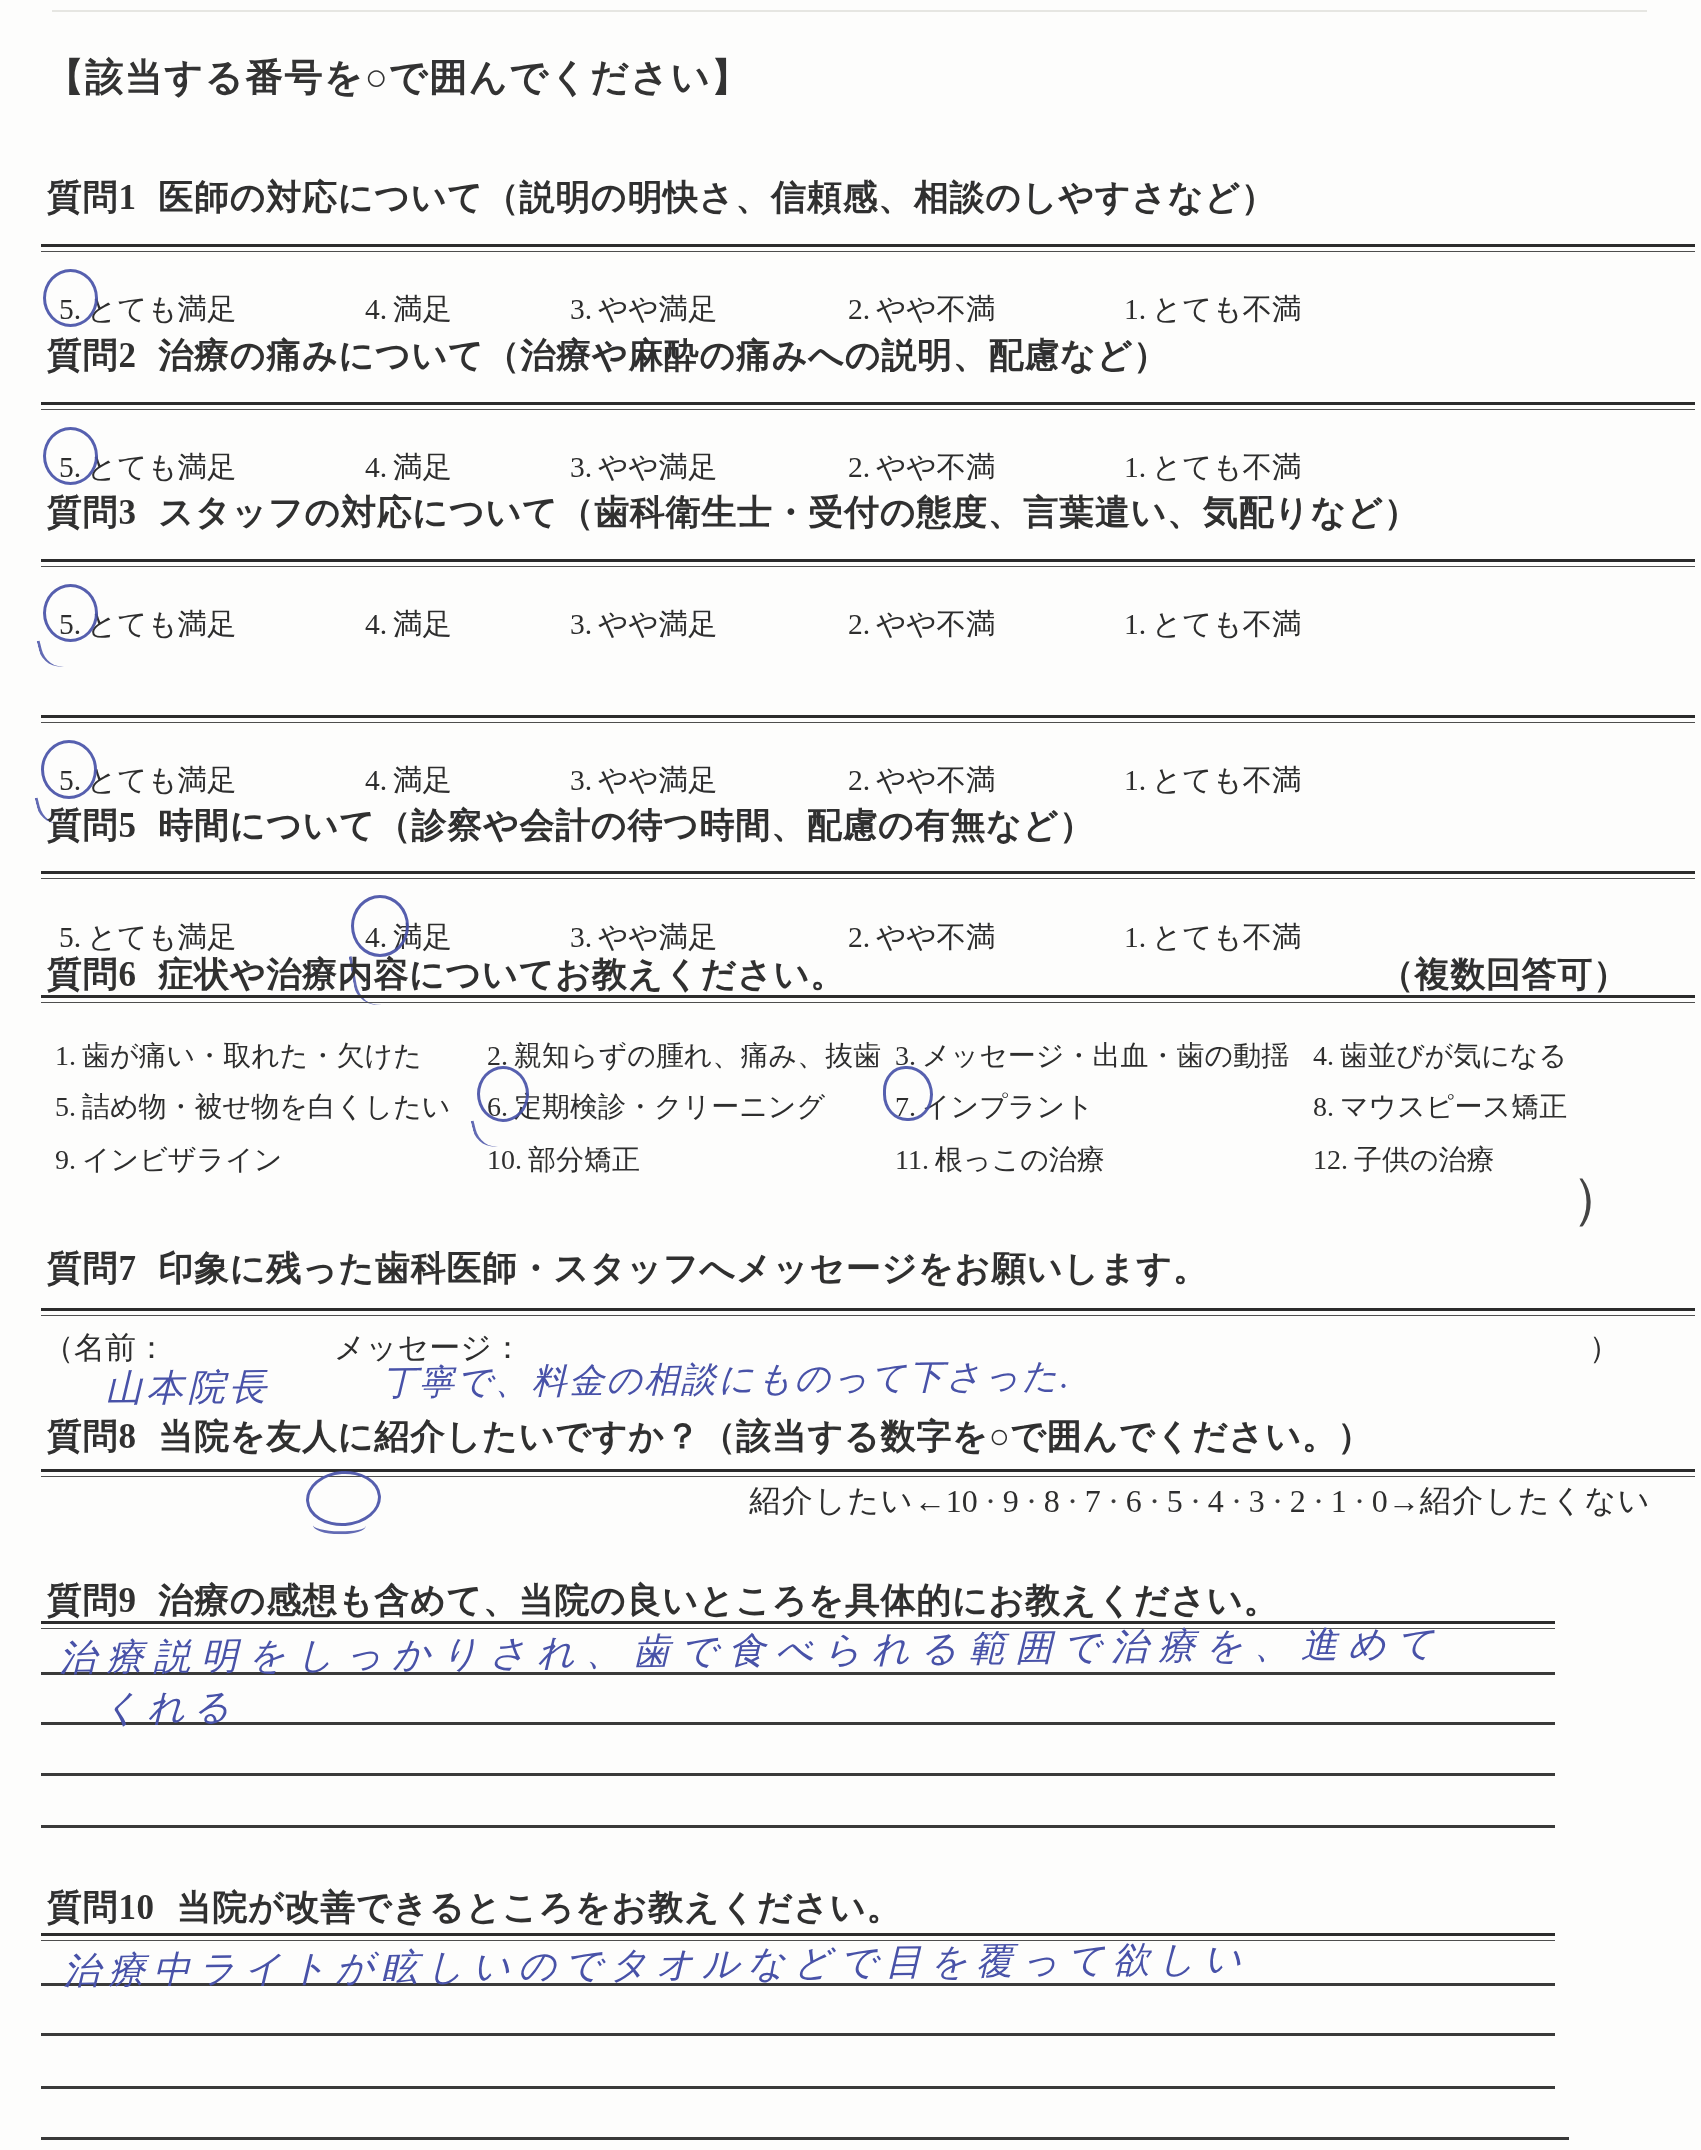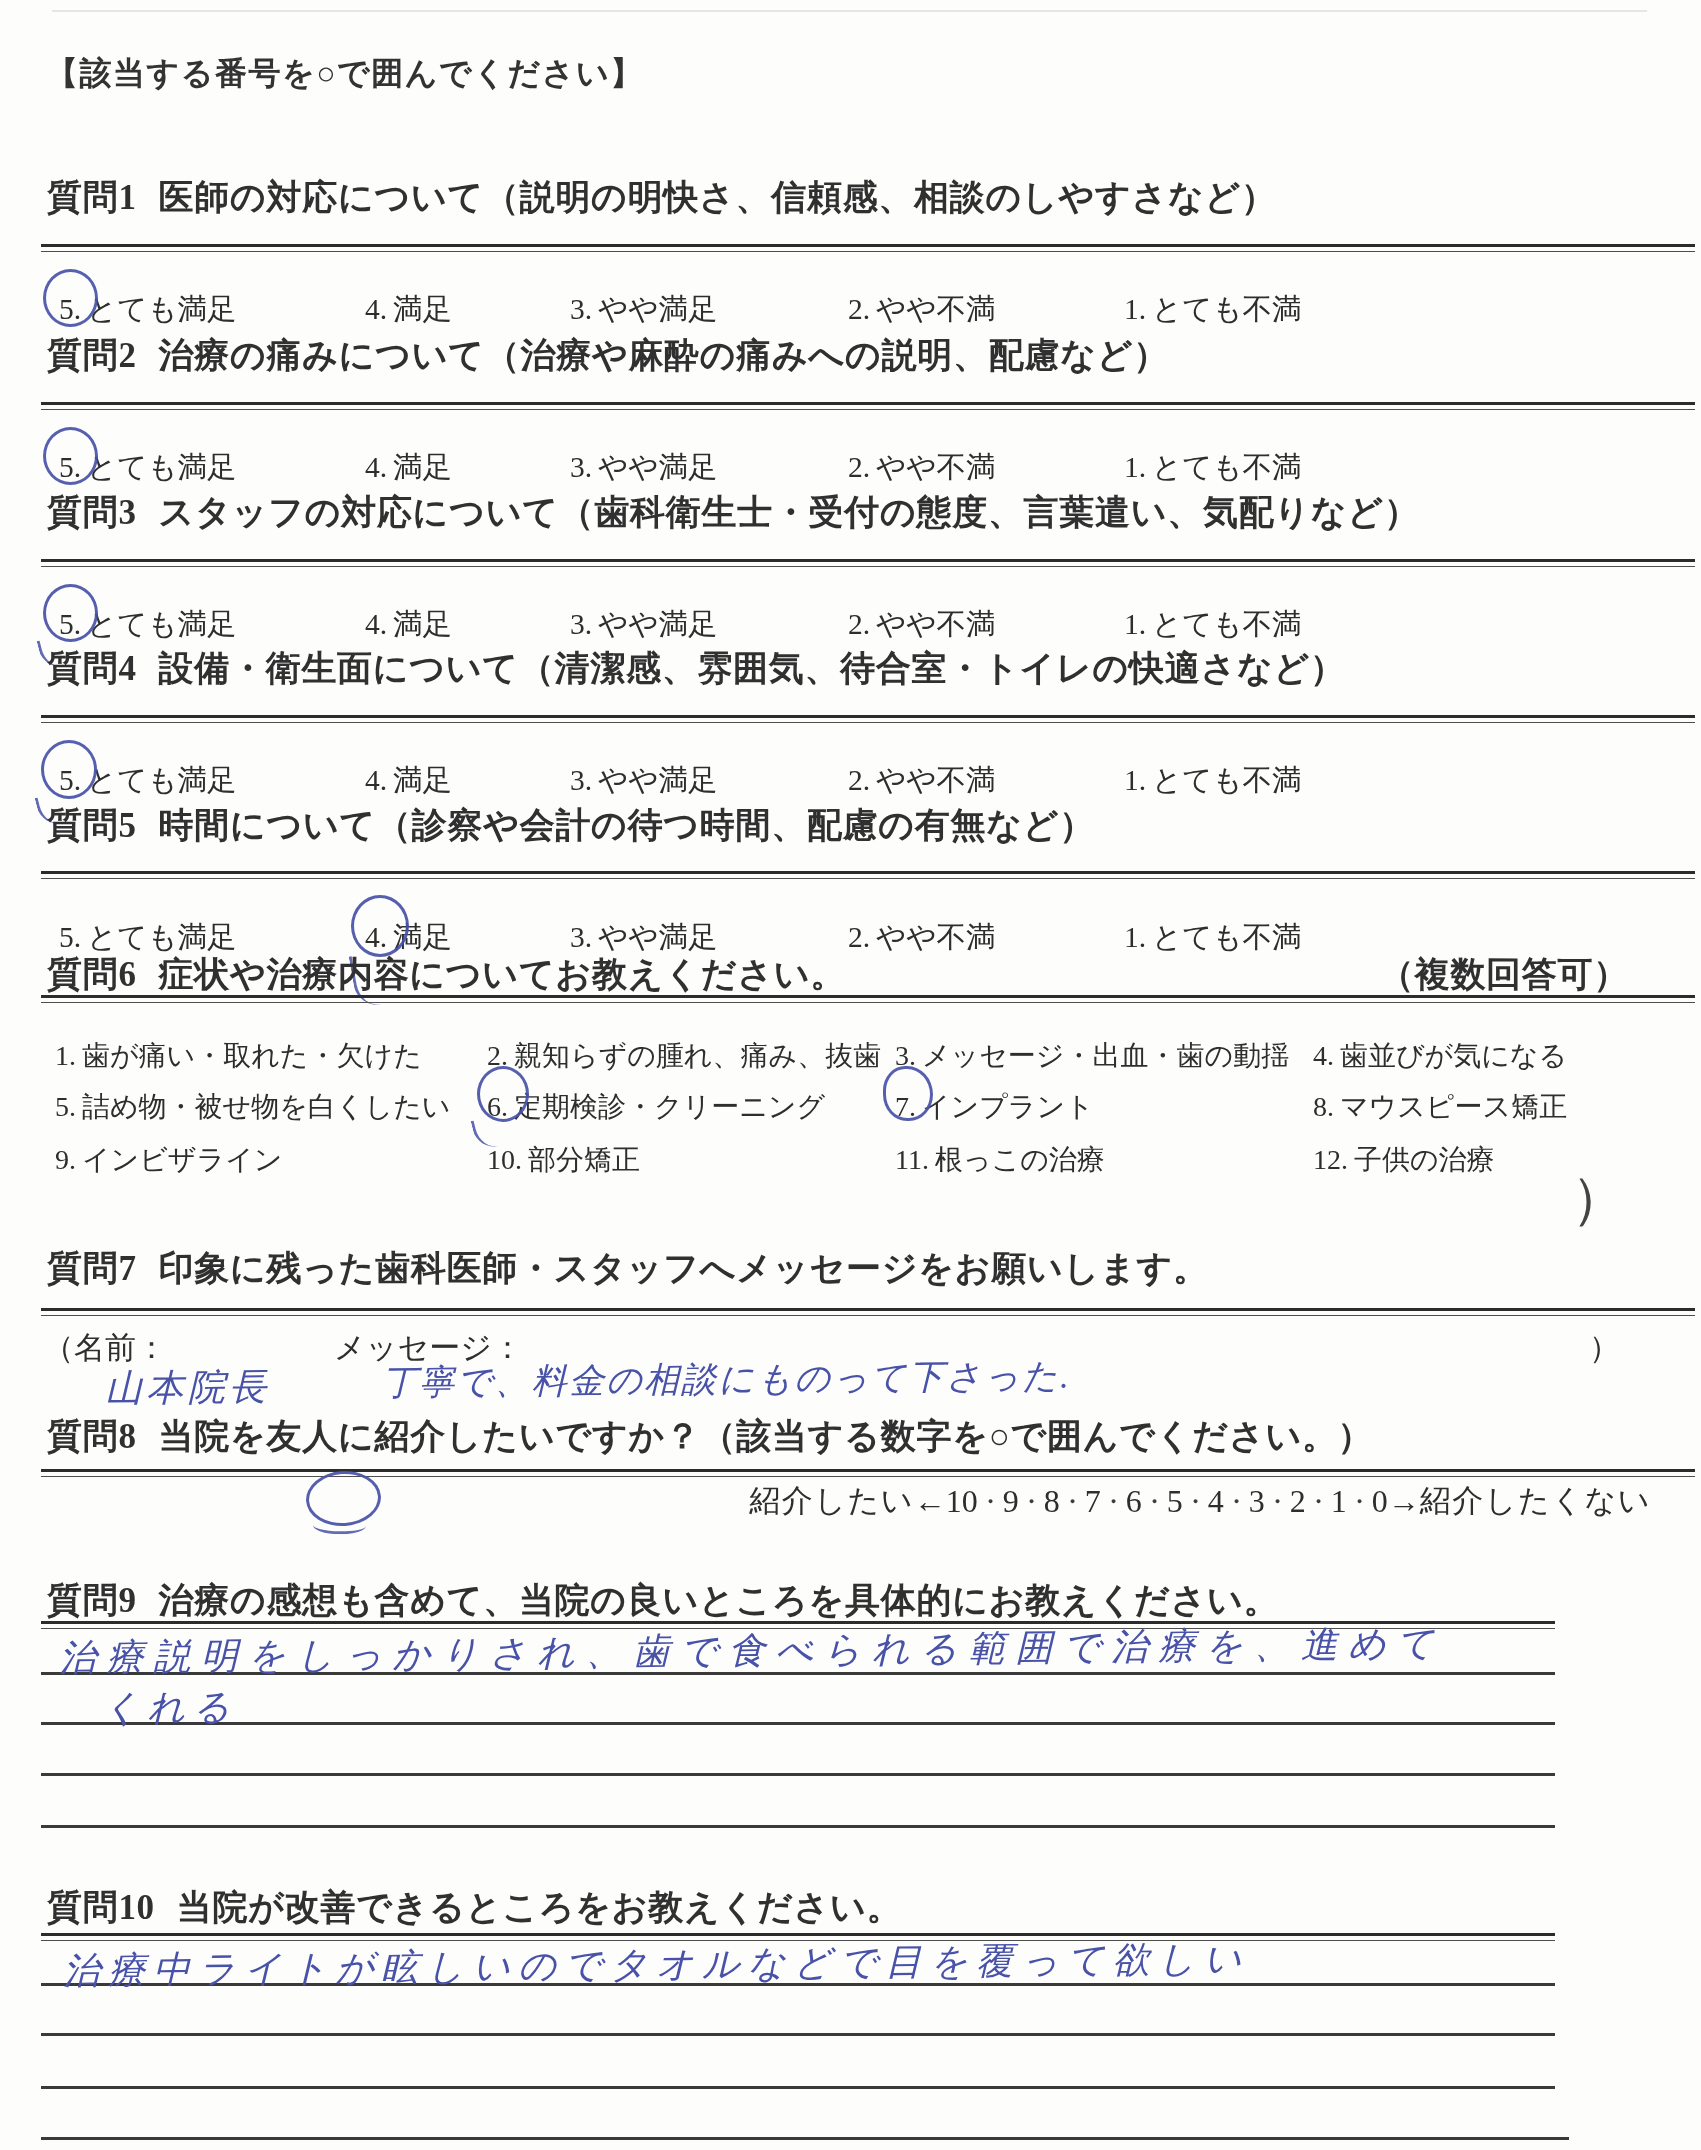--- a/index.html
+++ b/index.html
@@ -7,21 +7,21 @@
     --print:#2e2e2e;
     --rule:#2f2f2f;
   }
   html,body{margin:0;padding:0;background:#ffffff;}
   .page{
     position:relative;width:1701px;height:2151px;background:#fdfdfc;
     font-family:"Liberation Serif","DejaVu Serif",serif;color:var(--print);
     overflow:hidden;
   }
   .topline{position:absolute;left:52px;top:10.3px;width:1595px;height:1.5px;background:#e6e6e2;}
-  .title{position:absolute;left:46px;top:52px;font-size:32px;font-weight:700;letter-spacing:1.5px;color:#333;}
+  .title{position:absolute;left:46px;top:52px;font-size:38px;font-weight:700;letter-spacing:1.5px;color:#333;}
   .qh{position:absolute;left:47px;width:1624px;font-size:35px;font-weight:600;letter-spacing:0.7px;white-space:nowrap;color:#303030;}
   .qno{margin-right:22px;}
   .qnote{position:absolute;left:1332px;top:0;font-weight:600;}
   .rule2{position:absolute;left:41px;width:1654px;height:4.4px;border-top:3px solid #2c2c2c;border-bottom:1.5px solid #4e4e4e;}
   .rule2.short{width:1514px;}
   .ansline{position:absolute;left:41px;width:1514px;height:0;border-top:3px solid #3a3a3a;}
   .opts{position:absolute;left:0;width:1701px;height:41px;font-size:29.5px;white-space:nowrap;}
   .opt{position:absolute;top:0;margin-top:14px;}
   .po1{left:59px}.po2{left:365px}.po3{left:570px}.po4{left:848px}.po5{left:1124px}
   .onum{display:inline-block;margin-right:5.9px;}
@@ -87,23 +87,20 @@
   <div class="rule2" style="top:559px"></div>
   <div class="opts" style="top:591px">
     <span class="opt po1"><span class="onum">5.</span><span>とても満足</span></span>
     <span class="opt po2"><span class="onum">4.</span><span>満足</span></span>
     <span class="opt po3"><span class="onum">3.</span><span>やや満足</span></span>
     <span class="opt po4"><span class="onum">2.</span><span>やや不満</span></span>
     <span class="opt po5"><span class="onum">1.</span><span>とても不満</span></span>
   </div>
   <div class="circ c-tail" style="left:43px;top:584px;width:49px;height:52px"></div>
 
-  <div class="qh" style="top:645px">
-    <span class="qno">質問4</span><span>設備・衛生面について（清潔感、雰囲気、待合室・トイレの快適さなど）</span>
-  </div>
   <div class="rule2" style="top:715px"></div>
   <div class="opts" style="top:747px">
     <span class="opt po1"><span class="onum">5.</span><span>とても満足</span></span>
     <span class="opt po2"><span class="onum">4.</span><span>満足</span></span>
     <span class="opt po3"><span class="onum">3.</span><span>やや満足</span></span>
     <span class="opt po4"><span class="onum">2.</span><span>やや不満</span></span>
     <span class="opt po5"><span class="onum">1.</span><span>とても不満</span></span>
   </div>
   <div class="circ c-tail" style="left:41px;top:740px;width:50px;height:53px"></div>
 

